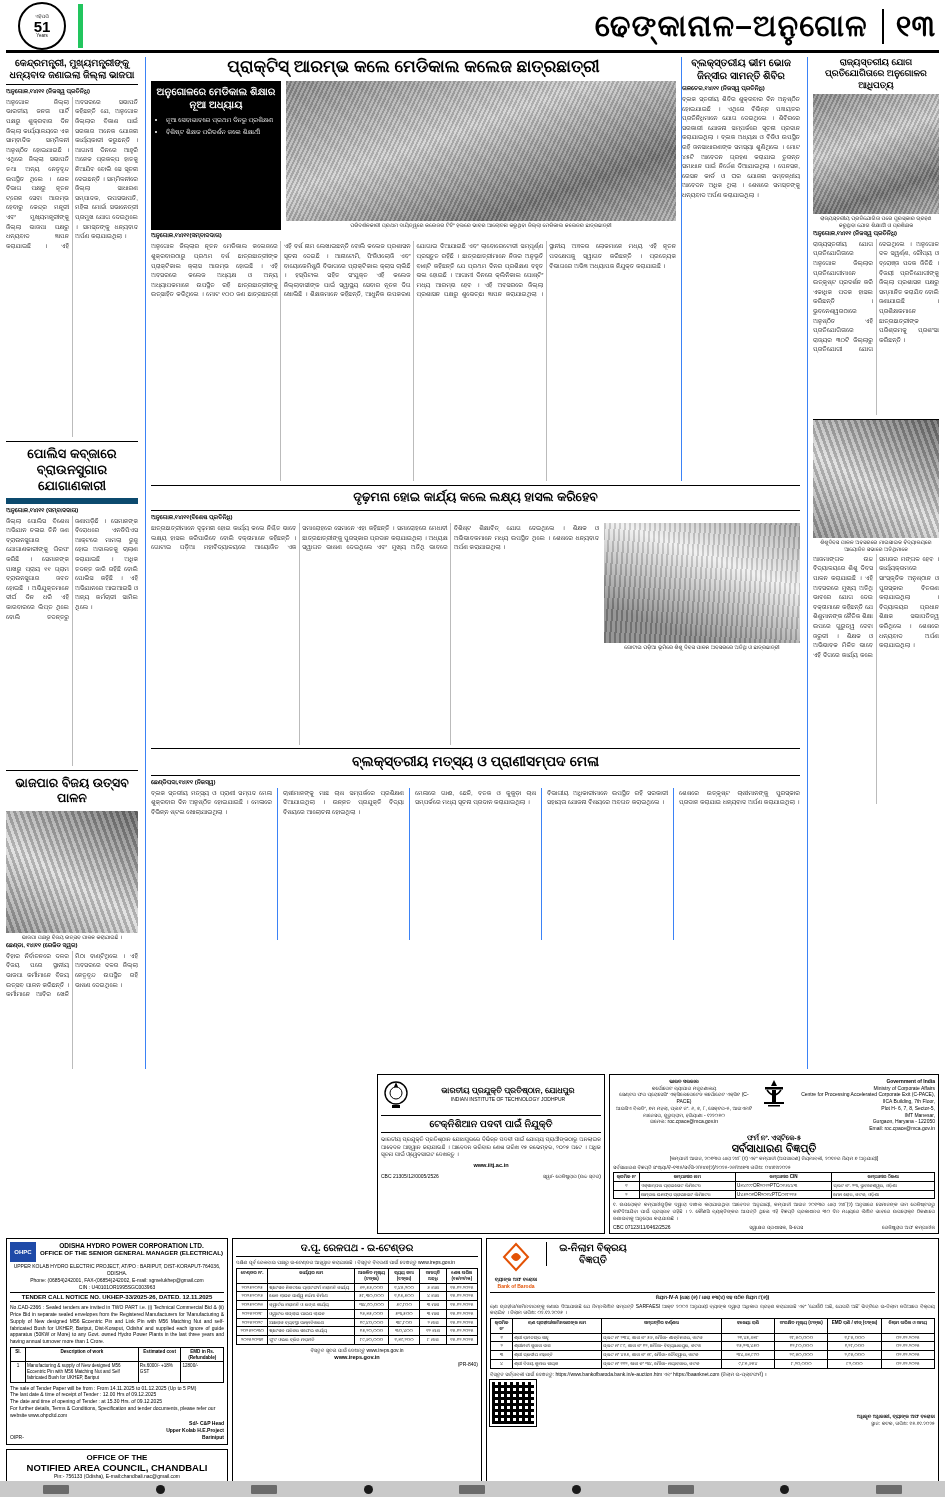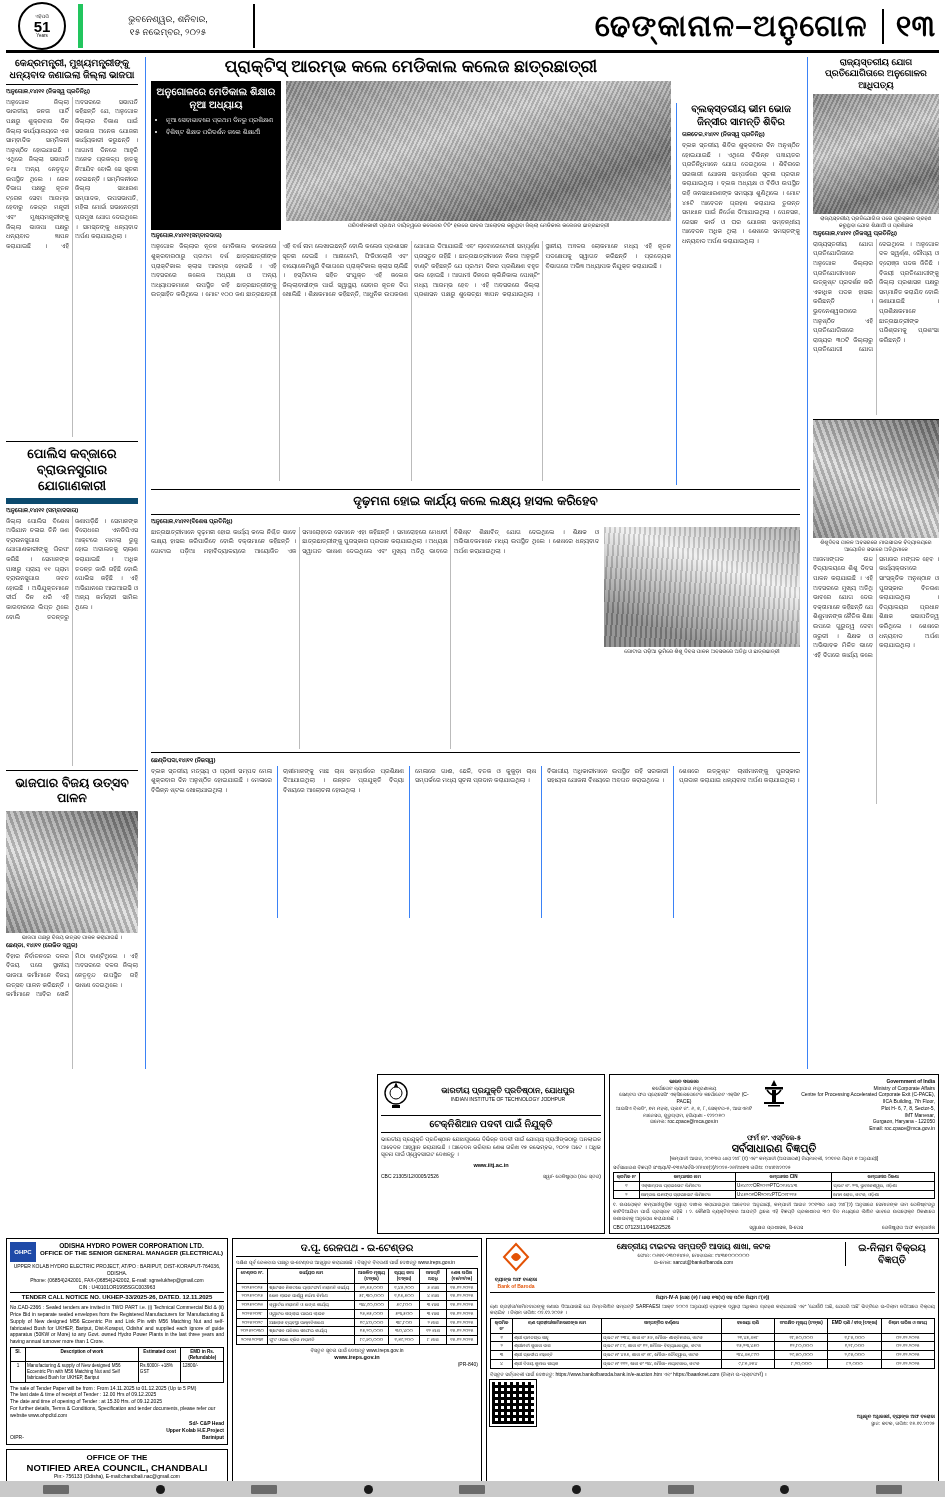--- a/index.html
+++ b/index.html
@@ -85,24 +85,20 @@
 <div class="page">
 
   <div class="masthead">
     <div class="mh-logo">
       <div class="mh-seal">
         <div class="top">ଏହିପରି</div>
         <div class="num">51</div>
         <div class="yrs">Years</div>
       </div>
     </div>
-    <div class="mh-date">
-      <div>ଭୁବନେଶ୍ୱର, ଶନିବାର,</div>
-      <div>୧୫ ନଭେମ୍ବର, ୨୦୨୫</div>
-    </div>
     <div class="mh-title">
       <div class="t">ଢେଙ୍କାନାଳ–ଅନୁଗୋଳ</div>
       <div class="pg">୧୩</div>
     </div>
   </div>
 
   <div class="body-wrap">
 
     <div class="colA">
       <div class="hdline" style="font-size:9.5px;border-bottom:1px solid #000;padding-bottom:3px;">କେନ୍ଦ୍ରମନ୍ତ୍ରୀ, ମୁଖ୍ୟମନ୍ତ୍ରୀଙ୍କୁ ଧନ୍ୟବାଦ ଜଣାଇଲା ଜିଲ୍ଲା ଭାଜପା</div>
@@ -138,21 +134,21 @@
             </div>
             <div style="flex:1;">
               <div class="imgbox ph" style="height:140px;"></div>
               <div class="photo-cap">ପରିଦର୍ଶନକାରୀ ପ୍ରଥମ ଦାୟିତ୍ୱରେ କଲେଜର ଟିଚିଂ ହଲରେ ଭାବର ଆଲୋଚନା କରୁଥିବା ଜିଲ୍ଲା ମେଡିକାଲ କଲେଜର ଛାତ୍ରଛାତ୍ରୀ</div>
             </div>
           </div>
           <div class="dateline" style="margin-top:2px;">ଅନୁଗୋଳ,୧୪ା୧୧(ସମ୍ବାଦଦାତା)</div>
           <div class="od colsplit4" style="height:240px;overflow:hidden;">ଅନୁଗୋଳ ଜିଲ୍ଲାର ନୂତନ ମେଡିକାଲ କଲେଜରେ ଶୁକ୍ରବାରଠାରୁ ପ୍ରଥମ ବର୍ଷ ଛାତ୍ରଛାତ୍ରୀଙ୍କ ପ୍ରାକ୍ଟିକାଲ କ୍ଲାସ ଆରମ୍ଭ ହୋଇଛି । ଏହି ଅବସରରେ କଲେଜ ଅଧ୍ୟକ୍ଷ ଓ ଅନ୍ୟ ଅଧ୍ୟାପକମାନେ ଉପସ୍ଥିତ ରହି ଛାତ୍ରଛାତ୍ରୀଙ୍କୁ ଉତ୍ସାହିତ କରିଥିଲେ । ମୋଟ ୧୦୦ ଜଣ ଛାତ୍ରଛାତ୍ରୀ ଏହି ବର୍ଷ ନାମ ଲେଖାଇଛନ୍ତି ବୋଲି କଲେଜ ପ୍ରଶାସନ ସୂଚନା ଦେଇଛି । ଆନାଟୋମି, ଫିଜିଓଲୋଜି ଏବଂ ବାୟୋକେମିଷ୍ଟ୍ରି ବିଭାଗରେ ପ୍ରାକ୍ଟିକାଲ କ୍ଲାସ ଚାଲିଛି । ହସ୍ପିଟାଲ ସହିତ ସଂଯୁକ୍ତ ଏହି କଲେଜ ଜିଲ୍ଲାବାସୀଙ୍କ ପାଇଁ ସ୍ୱାସ୍ଥ୍ୟ ସେବାର ନୂତନ ଦିଗ ଖୋଲିଛି । ଶିକ୍ଷକମାନେ କହିଛନ୍ତି, ଆଧୁନିକ ଉପକରଣ ଯୋଗାଇ ଦିଆଯାଇଛି ଏବଂ ଲାବୋରେଟୋରୀ ସମ୍ପୂର୍ଣ୍ଣ ପ୍ରସ୍ତୁତ ରହିଛି । ଛାତ୍ରଛାତ୍ରୀମାନେ ନିଜର ଅନୁଭୂତି ବାଣ୍ଟି କହିଛନ୍ତି ଯେ ପ୍ରଥମ ଦିନର ପ୍ରଶିକ୍ଷଣ ବହୁତ ଭଲ ହୋଇଛି । ଆଗାମୀ ଦିନରେ କ୍ଲିନିକାଲ ପୋଷ୍ଟିଂ ମଧ୍ୟ ଆରମ୍ଭ ହେବ । ଏହି ଅବସରରେ ଜିଲ୍ଲା ପ୍ରଶାସନ ପକ୍ଷରୁ ଶୁଭେଚ୍ଛା ଜ୍ଞାପନ କରାଯାଇଥିଲା । ସ୍ଥାନୀୟ ଅଞ୍ଚଳର ଲୋକମାନେ ମଧ୍ୟ ଏହି ନୂତନ ପଦକ୍ଷେପକୁ ସ୍ୱାଗତ କରିଛନ୍ତି । ପ୍ରତ୍ୟେକ ବିଭାଗରେ ଅଭିଜ୍ଞ ଅଧ୍ୟାପକ ନିଯୁକ୍ତ କରାଯାଇଛି ।</div>
         </div>
 
-        <div class="vr" style="width:118px;padding-left:5px;margin-top:46px;">
+        <div class="vr" style="width:118px;">
           <div class="hdline" style="font-size:10px;">ବ୍ଲକ୍‌ସ୍ତରୀୟ ଭୀମ ଭୋଜ ଜିନ୍‌ସୀର ସାମନ୍ତି ଶିବିର</div>
           <div class="dateline" style="margin-top:3px;">ତାଳଚେର,୧୪ା୧୧ (ନିଜସ୍ୱ ପ୍ରତିନିଧି)</div>
           <div class="od" style="height:345px;overflow:hidden;">ବ୍ଲକ ସ୍ତରୀୟ ଶିବିର ଶୁକ୍ରବାର ଦିନ ଅନୁଷ୍ଠିତ ହୋଇଯାଇଛି । ଏଥିରେ ବିଭିନ୍ନ ପଞ୍ଚାୟତର ପ୍ରତିନିଧିମାନେ ଯୋଗ ଦେଇଥିଲେ । ଶିବିରରେ ସରକାରୀ ଯୋଜନା ସମ୍ପର୍କରେ ସୂଚନା ପ୍ରଦାନ କରାଯାଇଥିଲା । ବ୍ଲକ ଅଧ୍ୟକ୍ଷ ଓ ବିଡିଓ ଉପସ୍ଥିତ ରହି ଜନସାଧାରଣଙ୍କ ସମସ୍ୟା ଶୁଣିଥିଲେ । ମୋଟ ୪୫ଟି ଆବେଦନ ଗ୍ରହଣ କରାଯାଇ ତୁରନ୍ତ ସମାଧାନ ପାଇଁ ନିର୍ଦ୍ଦେଶ ଦିଆଯାଇଥିଲା । ପେନସନ, ରେସନ କାର୍ଡ ଓ ଘର ଯୋଜନା ସମ୍ବନ୍ଧୀୟ ଆବେଦନ ଅଧିକ ଥିଲା । ଶେଷରେ ସମସ୍ତଙ୍କୁ ଧନ୍ୟବାଦ ଅର୍ପଣ କରାଯାଇଥିଲା ।</div>
         </div>
       </div>
 
       <div class="rule" style="margin-top:4px;"></div>
 
       <div style="margin-top:4px;">
         <div class="sub-head" style="border-bottom:1px solid #000;padding-bottom:4px;">ଦୃଢ଼ମନା ହୋଇ କାର୍ଯ୍ୟ କଲେ ଲକ୍ଷ୍ୟ ହାସଲ କରିହେବ</div>
@@ -162,20 +158,21 @@
           <div style="width:196px;">
             <div class="imgbox ph3" style="height:120px;"></div>
             <div class="photo-cap">ଗୋଟାଇ ପଡ଼ିଆ ଭୂମିରେ ଶିଶୁ ଦିବସ ପାଳନ ଅବସରରେ ଅତିଥି ଓ ଛାତ୍ରଛାତ୍ରୀ</div>
           </div>
         </div>
       </div>
 
       <div class="rule" style="margin-top:3px;"></div>
 
       <div style="margin-top:4px;">
+        <div class="sub-head" style="font-size:14px;border-bottom:1px solid #000;padding-bottom:4px;">ବ୍ଲକ୍‌ସ୍ତରୀୟ ମତ୍ସ୍ୟ ଓ ପ୍ରାଣୀସମ୍ପଦ ମେଳା</div>
         <div class="dateline" style="margin-top:3px;">ଛେଣ୍ଡିପଦା,୧୪ା୧୧ (ନିଜସ୍ୱ)</div>
         <div style="display:flex;gap:5px;height:152px;overflow:hidden;">
           <div class="od" style="flex:1;">ବ୍ଲକ ସ୍ତରୀୟ ମତ୍ସ୍ୟ ଓ ପ୍ରାଣୀ ସମ୍ପଦ ମେଳା ଶୁକ୍ରବାର ଦିନ ଅନୁଷ୍ଠିତ ହୋଇଯାଇଛି । ମେଳାରେ ବିଭିନ୍ନ ଷ୍ଟଲ ଖୋଲାଯାଇଥିଲା ।</div>
           <div class="od vr" style="flex:1;padding-left:5px;">ଚାଷୀମାନଙ୍କୁ ମାଛ ଚାଷ ସମ୍ପର୍କରେ ପ୍ରଶିକ୍ଷଣ ଦିଆଯାଇଥିଲା । ଉନ୍ନତ ପ୍ରଯୁକ୍ତି ବିଦ୍ୟା ବିଷୟରେ ଆଲୋଚନା ହୋଇଥିଲା ।</div>
           <div class="od vr" style="flex:1;padding-left:5px;">ମେଳାରେ ଗାଈ, ଛେଳି, ବତକ ଓ କୁକୁଡ଼ା ଚାଷ ସମ୍ପର୍କରେ ମଧ୍ୟ ସୂଚନା ପ୍ରଦାନ କରାଯାଇଥିଲା ।</div>
           <div class="od vr" style="flex:1;padding-left:5px;">ବିଭାଗୀୟ ଅଧିକାରୀମାନେ ଉପସ୍ଥିତ ରହି ସରକାରୀ ସହାୟତା ଯୋଜନା ବିଷୟରେ ଅବଗତ କରାଇଥିଲେ ।</div>
           <div class="od vr" style="flex:1;padding-left:5px;">ଶେଷରେ ଉତ୍କୃଷ୍ଟ ଚାଷୀମାନଙ୍କୁ ପୁରସ୍କାର ପ୍ରଦାନ କରାଯାଇ ଧନ୍ୟବାଦ ଅର୍ପଣ କରାଯାଇଥିଲା ।</div>
         </div>
       </div>
     </div>
@@ -439,25 +436,20 @@
     <div class="ad" style="flex:1;padding:3px;">
       <div style="display:flex;align-items:flex-start;gap:4px;">
         <div style="width:52px;text-align:center;">
           <svg width="30" height="30" viewBox="0 0 30 30">
             <path d="M15 2 L27 15 L15 28 L3 15 Z" fill="none" stroke="#e35205" stroke-width="2"></path>
             <path d="M10 15 q5 -8 10 0 q-5 8 -10 0 Z" fill="#e35205"></path>
           </svg>
           <div class="tiny" style="font-weight:bold;">ବ୍ୟାଙ୍କ ଅଫ ବରୋଦା</div>
           <div class="tiny" style="font-weight:bold;color:#e35205;">Bank of Baroda</div>
         </div>
-        <div style="flex:1;">
-          <div class="ad-t" style="font-size:8px;">କ୍ଷେତ୍ରୀୟ ଟାଇଟଲ ସମ୍ପତ୍ତି ଆଦାୟ ଶାଖା, କଟକ</div>
-          <div class="tiny ctr">ଫୋନ: ୦୬୭୧-୨୩୦୫୪୫୬, ମୋବାଇଲ: ୯୪୩୭୦୦୦୦୦୦</div>
-          <div class="tiny ctr">ଇ-ମେଲ: sarcut@bankofbaroda.com</div>
-        </div>
         <div style="width:86px;text-align:center;border-left:1px solid #000;padding-left:3px;">
           <div class="ad-t" style="font-size:10px;">ଇ-ନିଲାମ ବିକ୍ରୟ ବିଜ୍ଞପ୍ତି</div>
         </div>
       </div>
       <div class="tiny ctr" style="border-top:1px solid #000;margin-top:2px;padding-top:1px;font-weight:bold;">ନିୟମ-IV-A (ଧାରା (୬) / ଧାରା ୧୩(୪) ସହ ପଠିତ ନିୟମ ୮(୬))</div>
       <div class="tiny" style="margin:2px 0;text-align:justify;">ଋଣ ଗ୍ରହୀତା/ଜାମିନଦାରଙ୍କୁ ଜଣାଇ ଦିଆଯାଉଛି ଯେ ନିମ୍ନଲିଖିତ ସମ୍ପତ୍ତି SARFAESI ଆକ୍ଟ ୨୦୦୨ ଅନୁଯାୟୀ ବ୍ୟାଙ୍କ ଦ୍ୱାରା ଅଧିକାର ଗ୍ରହଣ କରାଯାଇଛି ଏବଂ 'ଯେଉଁଠି ଅଛି, ଯେପରି ଅଛି' ଭିତ୍ତିରେ ଇ-ନିଲାମ ଜରିଆରେ ବିକ୍ରୟ କରାଯିବ । ନିଲାମ ତାରିଖ: ୦୨.୧୨.୨୦୨୫ ।</div>
       <table class="g">
         <tbody>
             <tr>
           <th style="width:5%">କ୍ରମିକ ନଂ</th>

